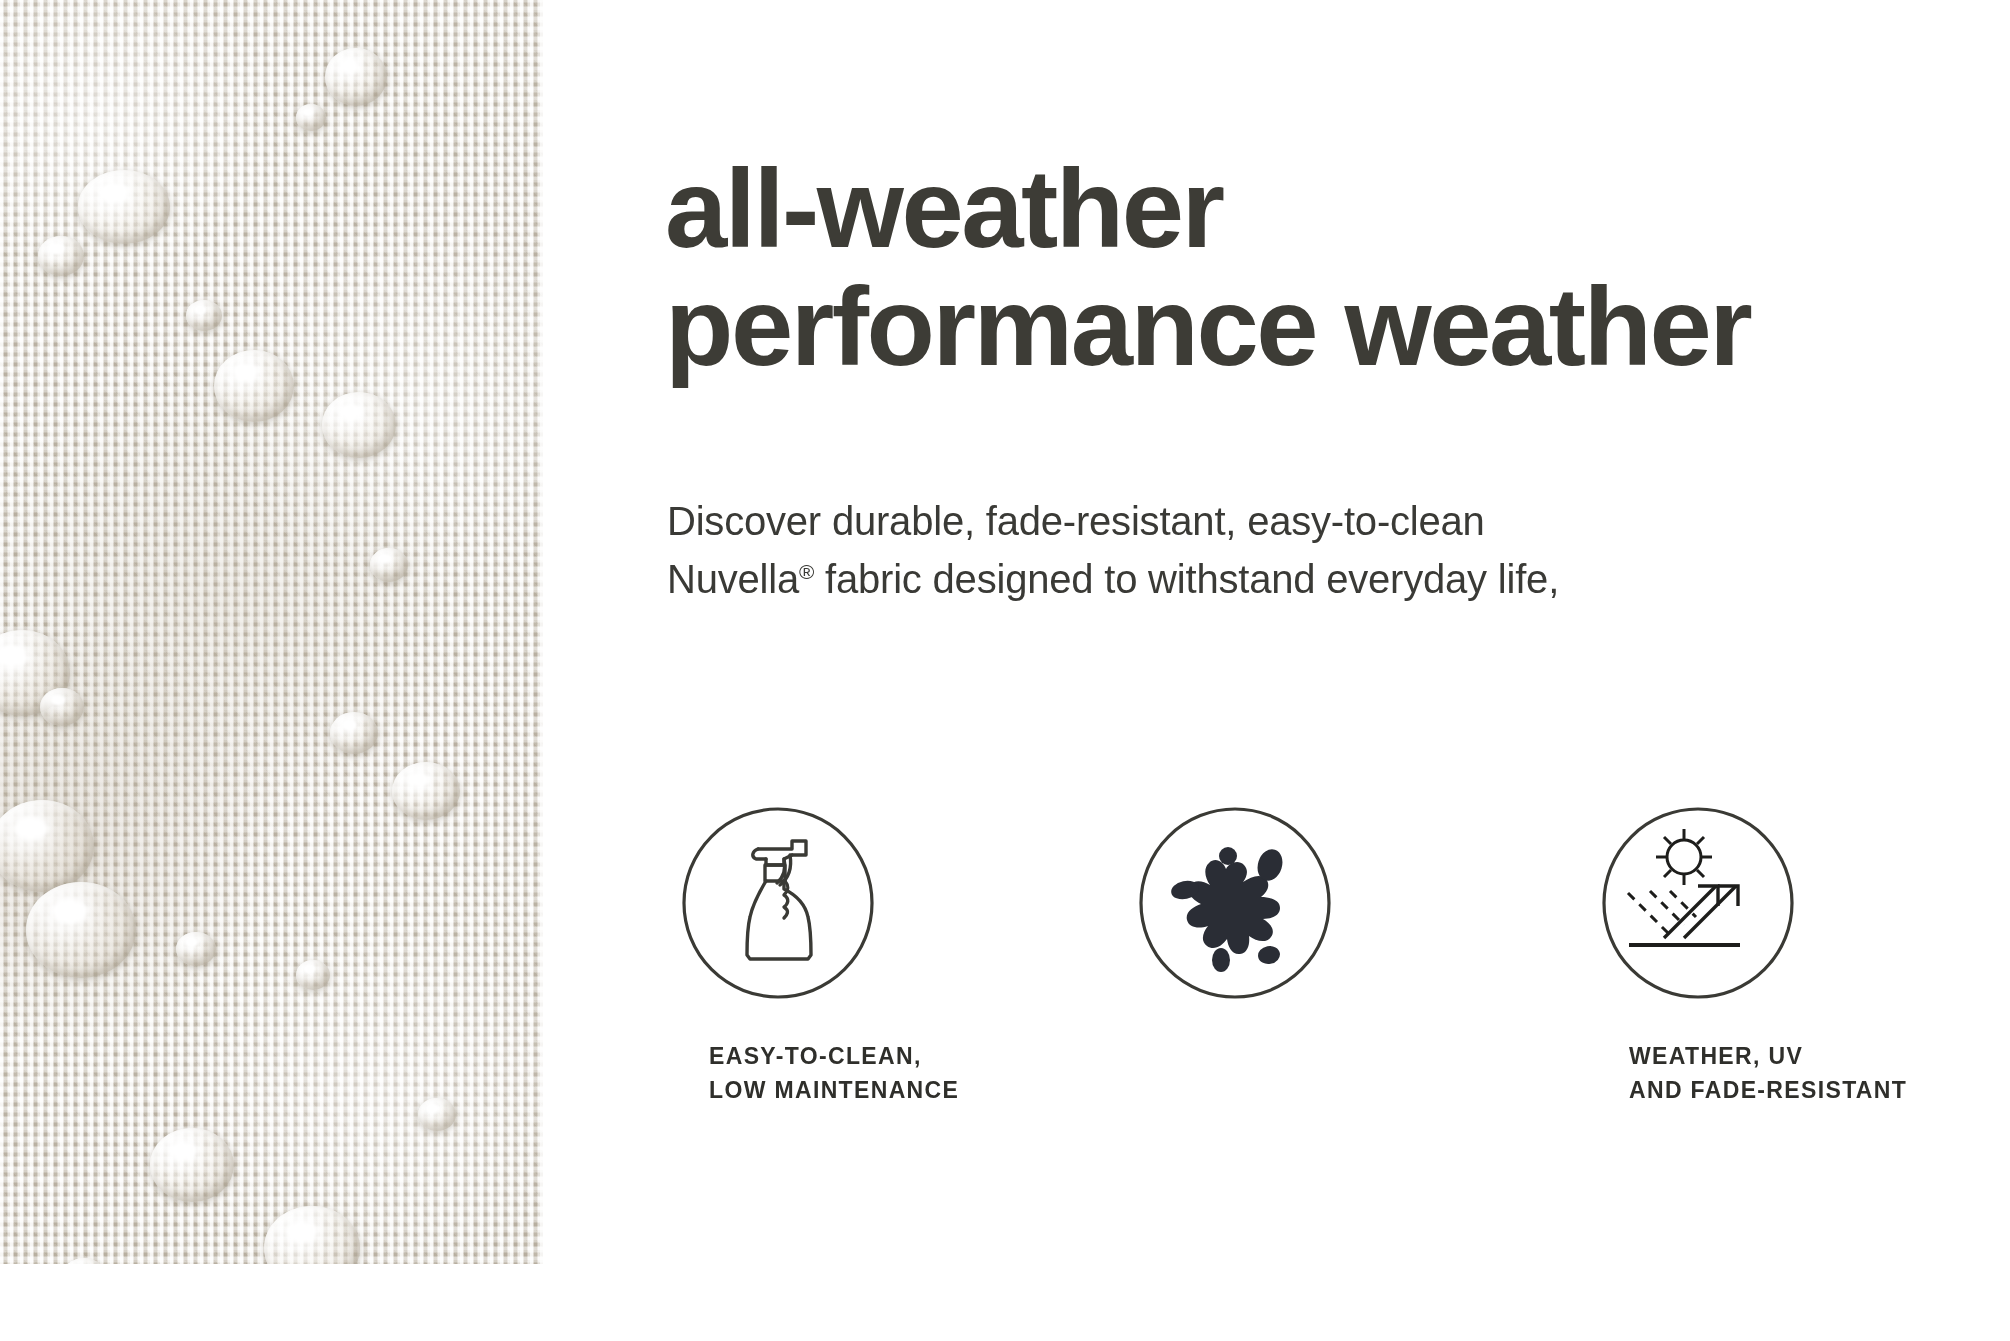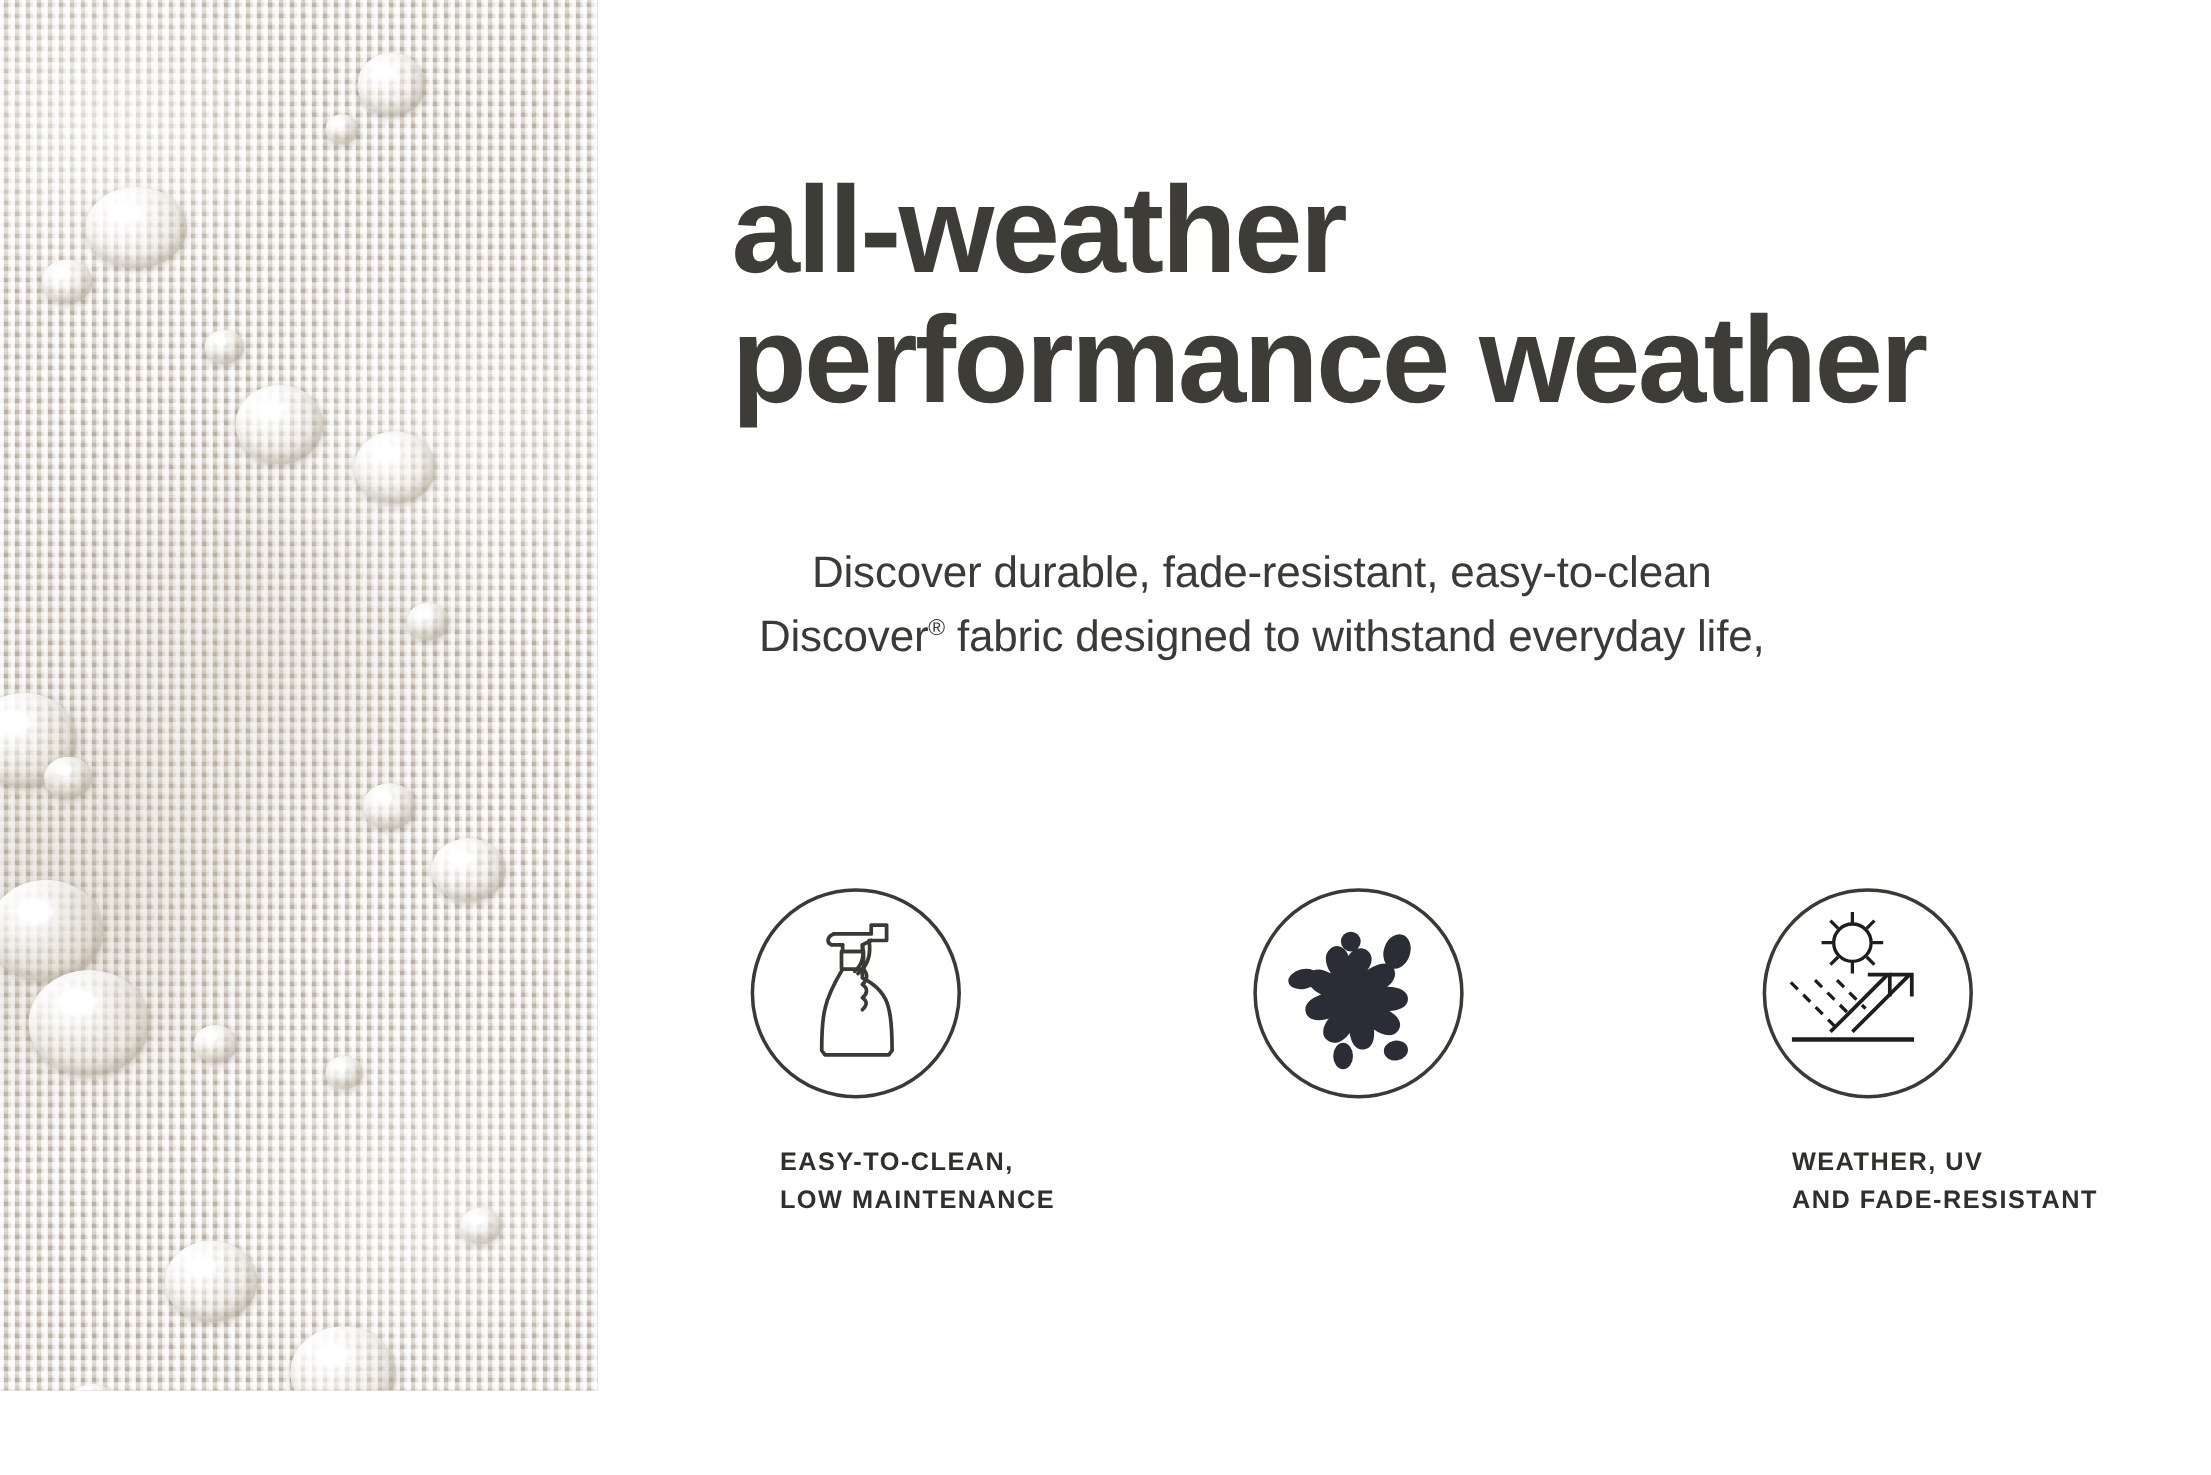--- a/index.html
+++ b/index.html
@@ -123,21 +123,21 @@
     left: 2px;
     top: 492px;
     width: 960px;
     margin: 0;
     font-size: 40px;
     line-height: 58px;
     font-weight: normal;
     color: #3a3a36;
     letter-spacing: -0.2px;
   }
-  .subcopy .ln { display: block; white-space: nowrap; text-align: center; }
+  .subcopy .ln { display: block; white-space: nowrap; }
   .subcopy sup {
     font-size: 0.52em;
     vertical-align: super;
     line-height: 0;
   }
 
   
   .features {
     position: absolute;
     left: 0;
@@ -208,21 +208,21 @@
 
   <div class="content">
 
     <h1 class="headline">
       <span class="ln">all-weather</span>
       <span class="ln">performance weather</span>
     </h1>
 
     <p class="subcopy">
       <span class="ln">Discover durable, fade-resistant, easy-to-clean</span>
-      <span class="ln"><span>Discover</span><sup>®</sup><span> fabric designed to withstand everyday life,</span></span>
+      <span class="ln"><span>Nuvella</span><sup>®</sup><span> fabric designed to withstand everyday life,</span></span>
     </p>
 
     <div class="features">
 
       <div class="feature f0">
         <div class="icon-circle">
           <svg viewBox="0 0 196 196" xmlns="http://www.w3.org/2000/svg">
             <circle cx="98" cy="98" r="94" fill="none" stroke="#3a3a35" stroke-width="3.2"></circle>
             <g fill="none" stroke="#3a3a35" stroke-width="3.4" stroke-linejoin="round" stroke-linecap="round">
 

